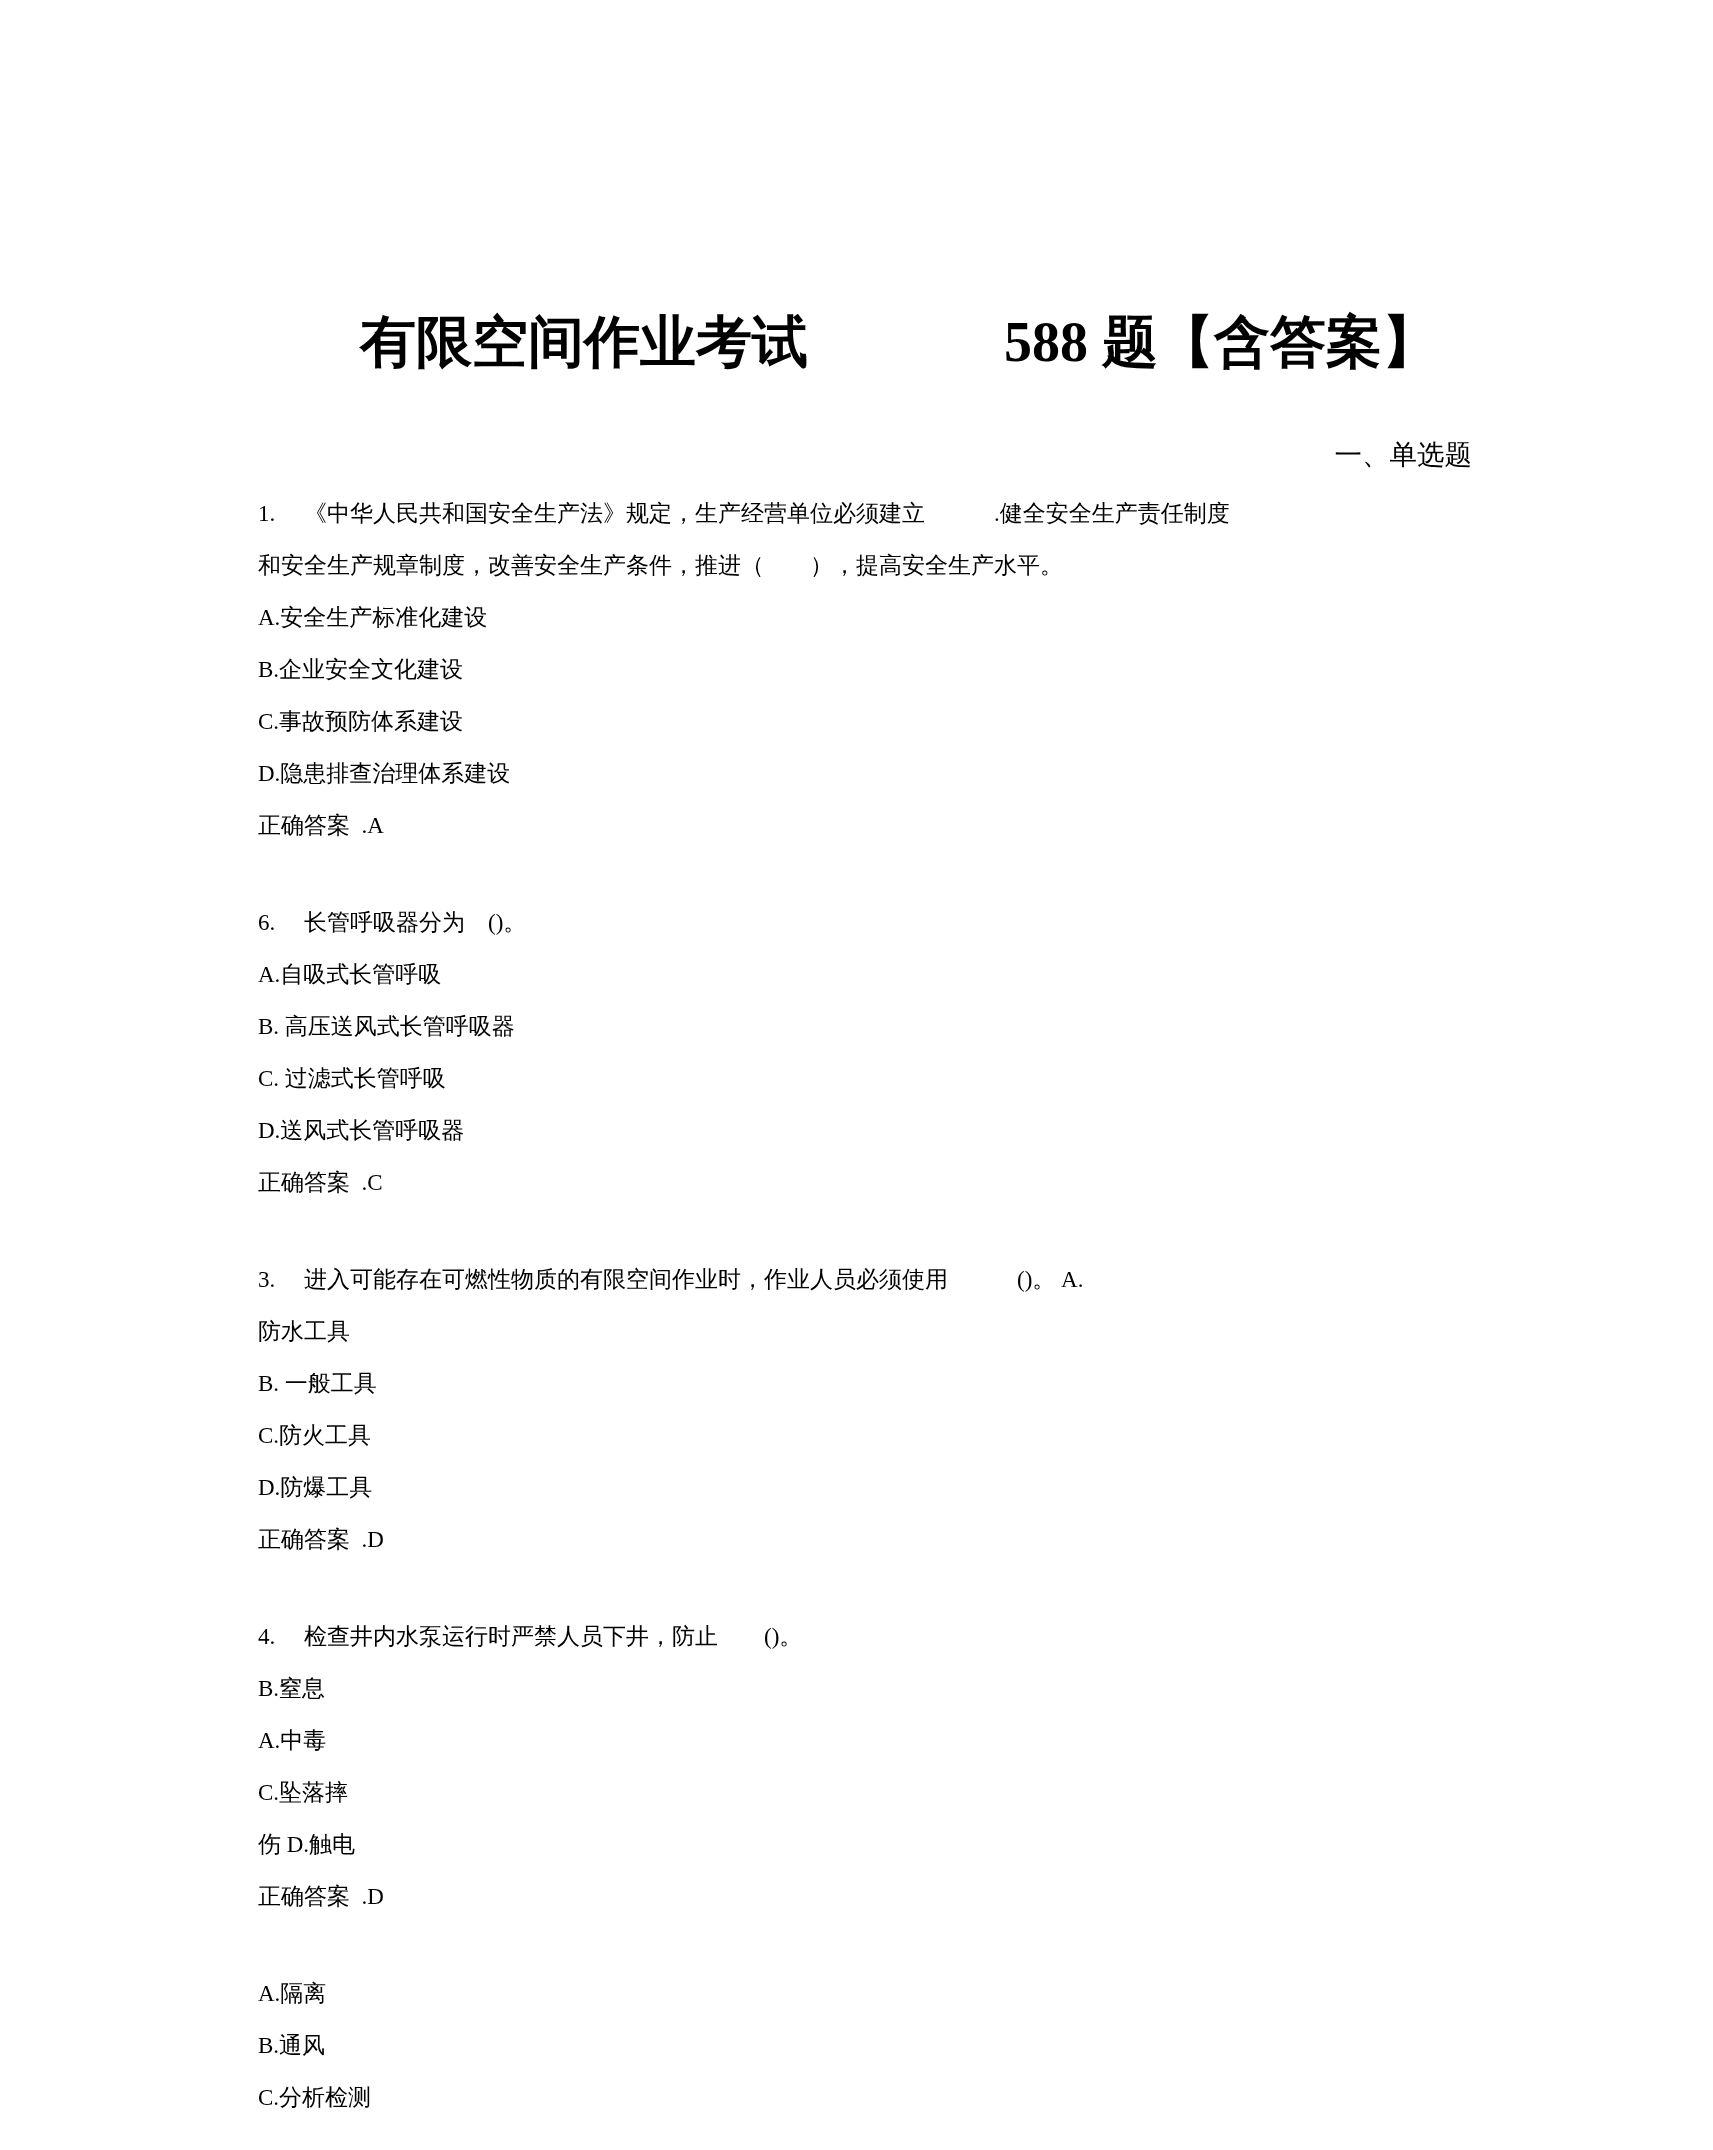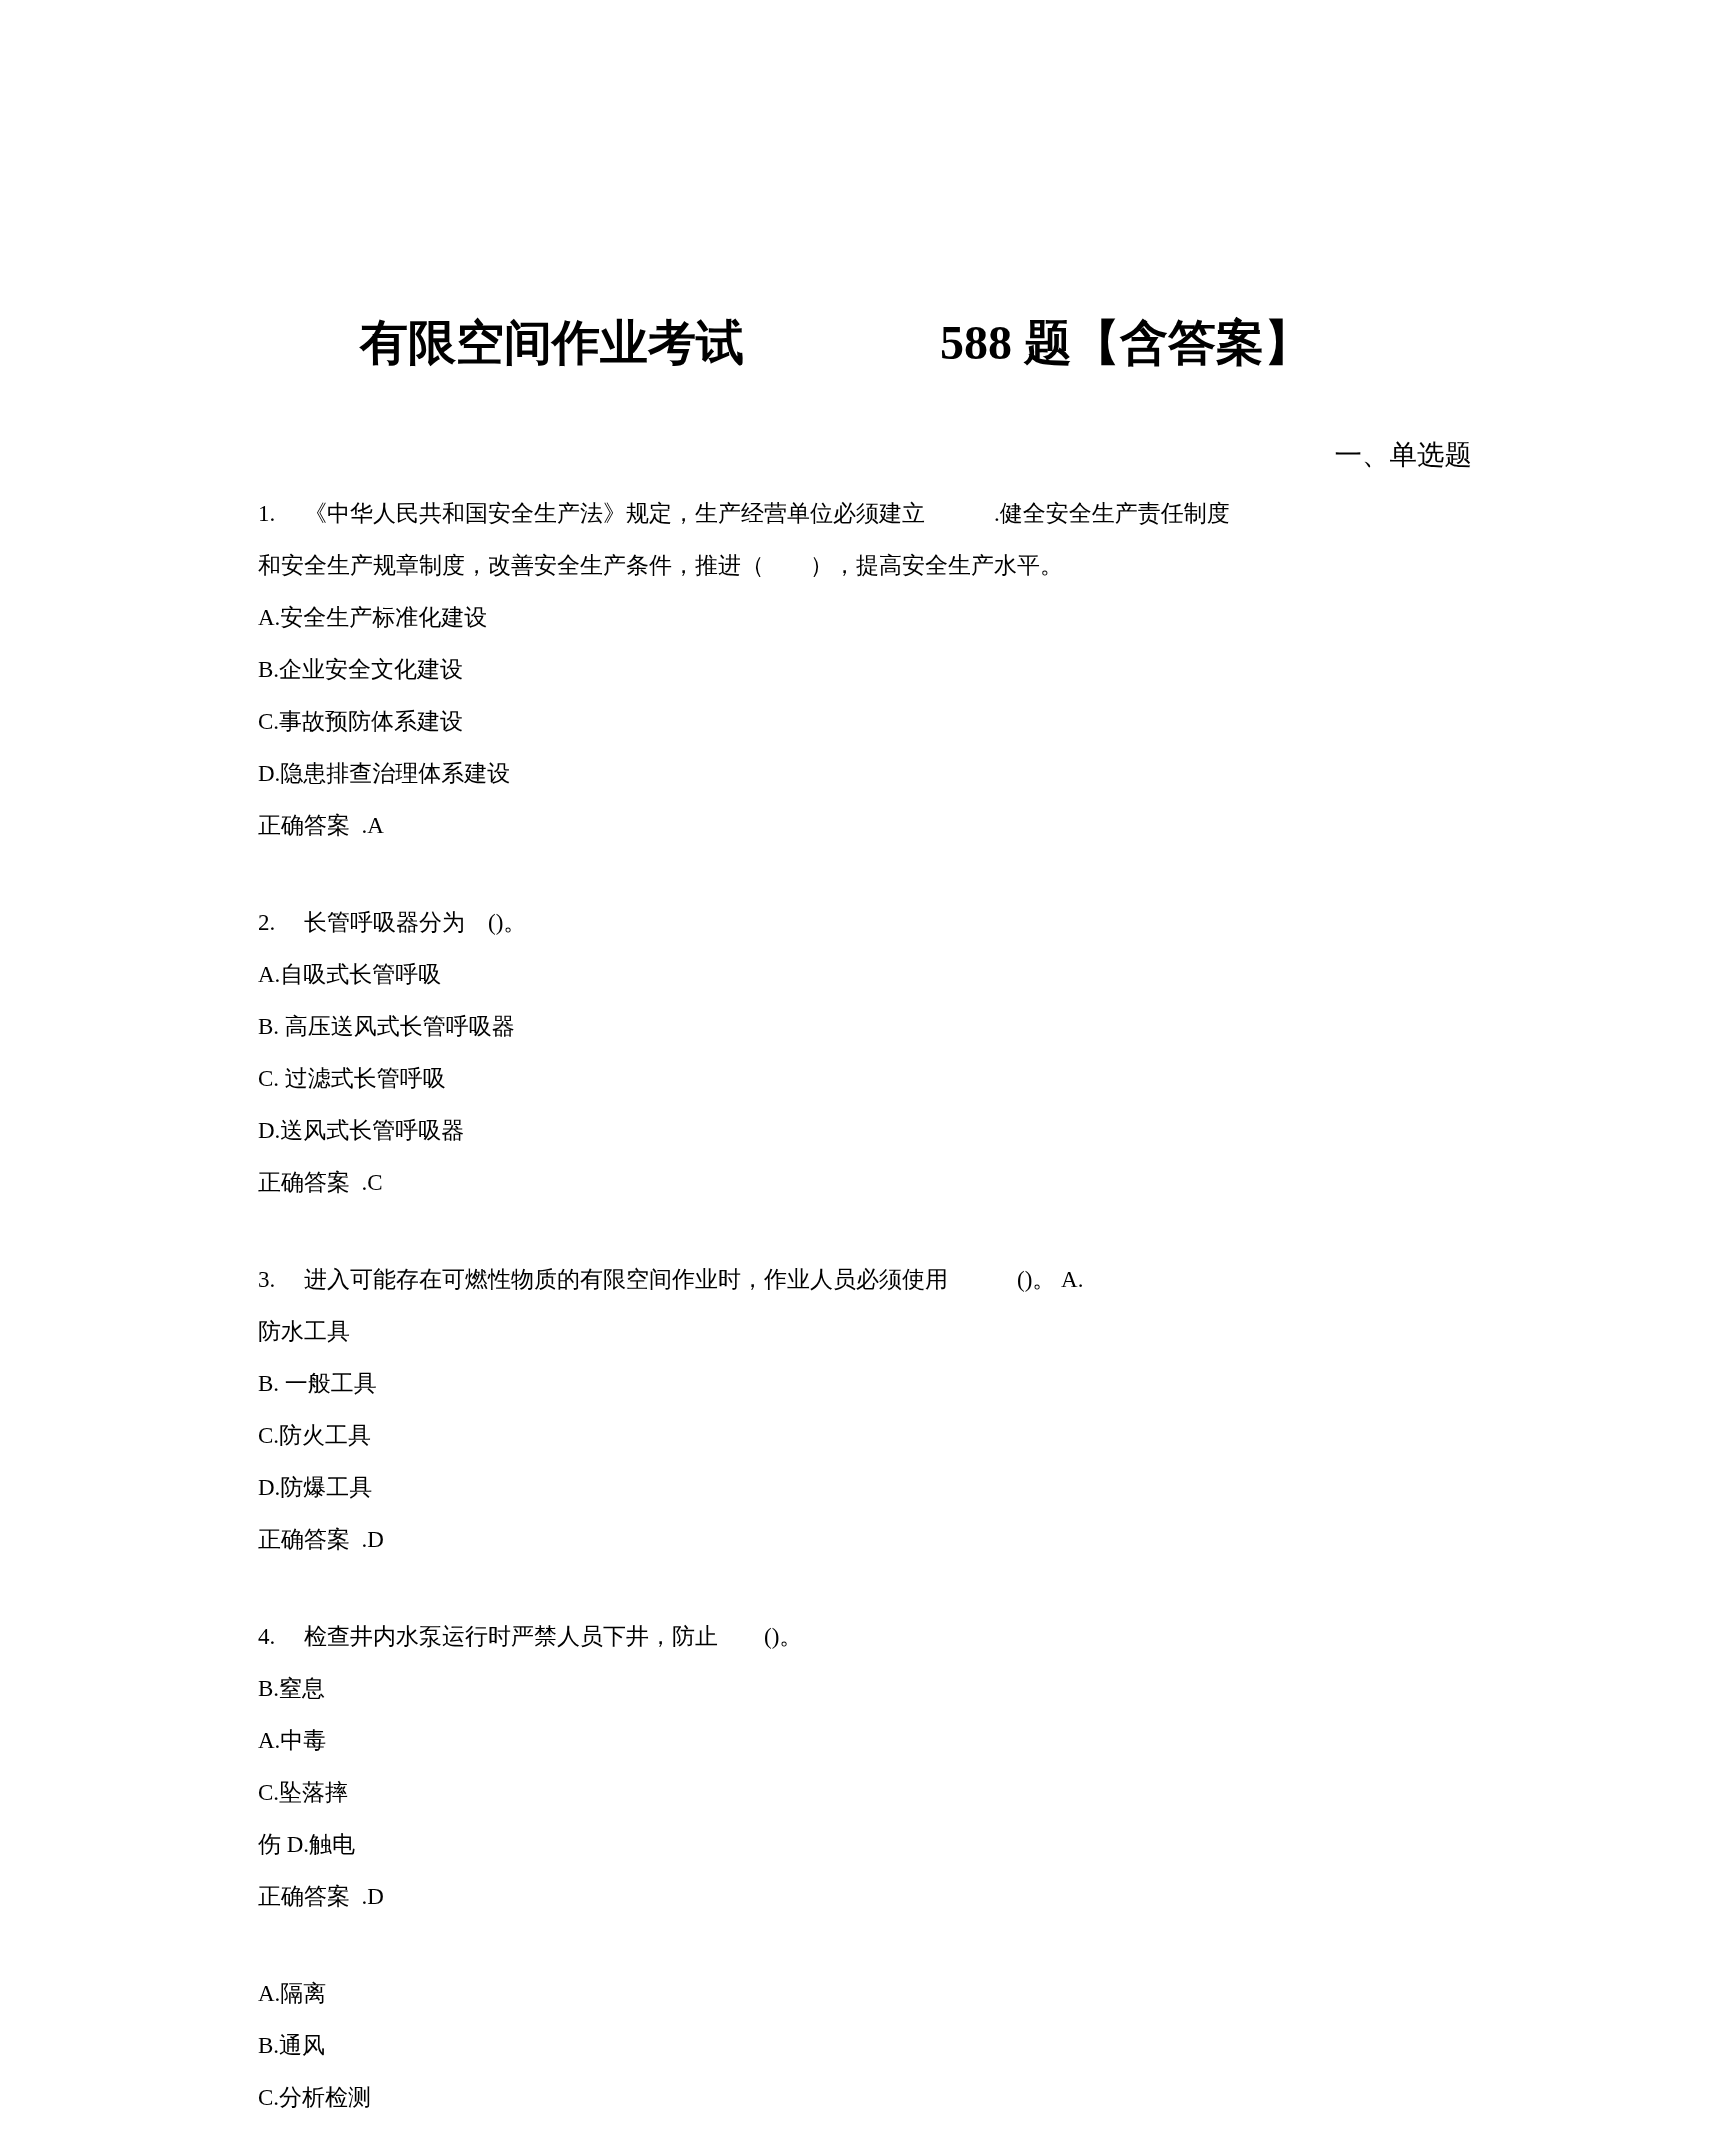--- a/index.html
+++ b/index.html
@@ -15,21 +15,21 @@
     color: #000000;
     font-family: "Liberation Serif", "DejaVu Serif", serif;
     overflow: hidden;
   }
   .content {
     padding: 310px 241px 0 258px;
   }
   .title {
     margin: 0;
     padding-left: 102px;
-    font-size: 48px;
+    font-size: 56px;
     font-weight: 700;
     line-height: 65px;
     white-space: pre;
   }
   .title-part2 {
     margin-left: 196px;
   }
   .section-heading {
     margin-top: 60px;
     font-size: 27.5px;
@@ -60,21 +60,21 @@
         <div class="question">
           <div class="line stem">1.     《中华人民共和国安全生产法》规定，生产经营单位必须建立　　　.健全安全生产责任制度</div>
           <div class="line stem">和安全生产规章制度，改善安全生产条件，推进（　　），提高安全生产水平。</div>
           <div class="line option">A.安全生产标准化建设</div>
           <div class="line option">B.企业安全文化建设</div>
           <div class="line option">C.事故预防体系建设</div>
           <div class="line option">D.隐患排查治理体系建设</div>
           <div class="line answer">正确答案  .A</div>
         </div>
         <div class="question">
-          <div class="line stem">2.     长管呼吸器分为　()。</div>
+          <div class="line stem">6.     长管呼吸器分为　()。</div>
           <div class="line option">A.自吸式长管呼吸</div>
           <div class="line option">B. 高压送风式长管呼吸器</div>
           <div class="line option">C. 过滤式长管呼吸</div>
           <div class="line option">D.送风式长管呼吸器</div>
           <div class="line answer">正确答案  .C</div>
         </div>
         <div class="question">
           <div class="line stem">3.     进入可能存在可燃性物质的有限空间作业时，作业人员必须使用　　　()。 A.</div>
           <div class="line option">防水工具</div>
           <div class="line option">B. 一般工具</div>

